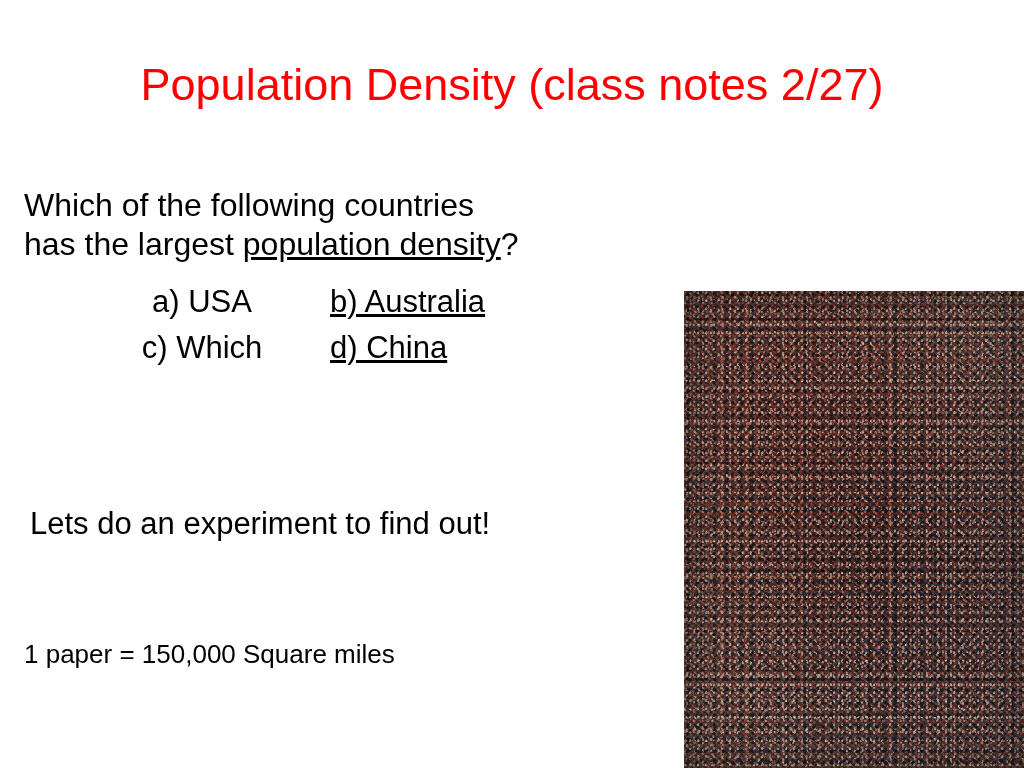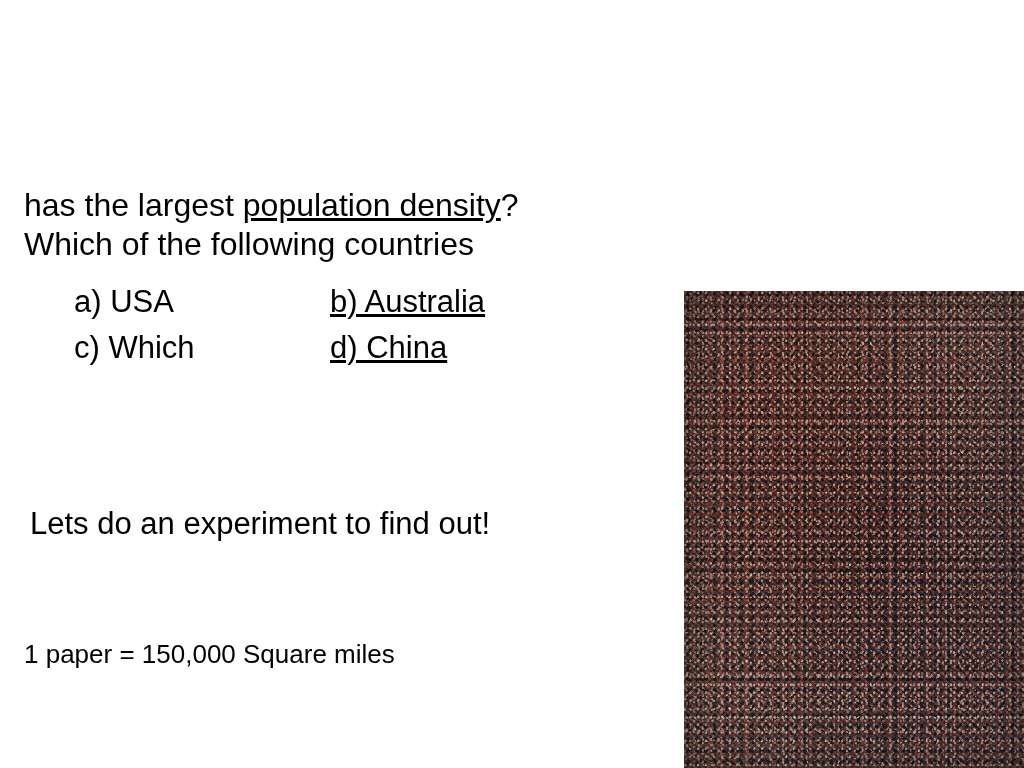--- a/index.html
+++ b/index.html
@@ -48,20 +48,21 @@
   }
   .choices {
     margin-top: 18px;
     padding-left: 50px;
   }
   .choice-row {
     display: flex;
     font-size: 31px;
     line-height: 1.28;
     margin-bottom: 6px;
+    text-align: center;
   }
   .choice-cell {
     width: 256px;
     white-space: nowrap;
   }
   .choice-cell.second {
     width: auto;
     text-decoration: underline;
   }
   .experiment-line {
@@ -134,25 +135,26 @@
       repeating-radial-gradient(circle at 70% 60%, rgba(255,200,170,0.10) 0 1px, rgba(0,0,0,0.12) 1px 3px);
     background-size: 7px 7px, 6px 6px;
     mix-blend-mode: multiply;
   }
 </style>
 </head>
 <body>
 
 <div class="slide">
 
+  <div class="slide-title">Population Density (class notes 2/27)</div>
 
   <div class="body-block">
     <div class="question">
+      <div>Which of the following countries</div>
       <div><span>has the largest </span><span class="u">population density</span><span>?</span></div>
-      <div>Which of the following countries</div>
     </div>
 
     <div class="choices">
       <div class="choice-row">
         <div class="choice-cell">a) USA</div>
         <div class="choice-cell second">b) Australia</div>
       </div>
       <div class="choice-row">
         <div class="choice-cell">c) Which</div>
         <div class="choice-cell second">d) China</div>

